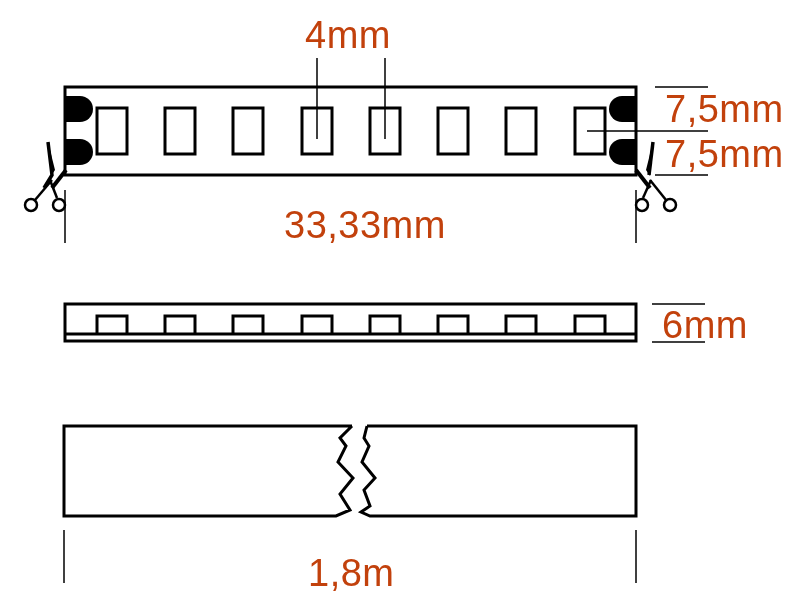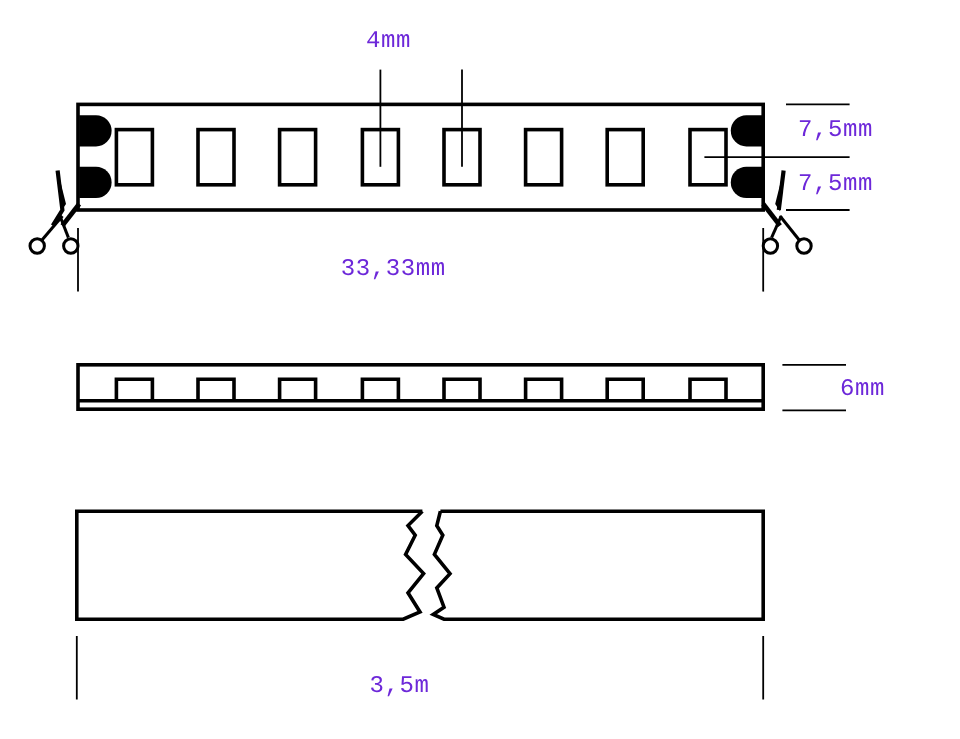--- a/index.html
+++ b/index.html
@@ -17,32 +17,32 @@
     }
     svg.diagram {
       position: absolute;
       left: 0;
       top: 0;
       width: 800px;
       height: 616px;
     }
     .lbl {
       position: absolute;
-      font-family: Liberation Mono, monospace;
-      font-size: 20px;
+      font-family: Liberation Sans, sans-serif;
+      font-size: 38px;
       line-height: 30px;
-      color: #6d28d9;
+      color: #c2410c;
       white-space: nowrap;
       letter-spacing: 0.5px;
     }
     #lbl-4mm { left: 305px; top: 20px; }
     #lbl-75a { left: 665px; top: 94px; }
     #lbl-75b { left: 665px; top: 139px; }
     #lbl-3333 { left: 284px; top: 210px; }
-    #lbl-6mm { left: 700px; top: 310px; }
+    #lbl-6mm { left: 662px; top: 310px; }
     #lbl-25m { left: 308px; top: 558px; }
   </style>
 </head>
 <body>
 
 <svg class="diagram" viewBox="0 0 800 616" xmlns="http://www.w3.org/2000/svg">
 
   <g>
 
     <rect x="65" y="87" width="571" height="88" fill="none" stroke="#000" stroke-width="3"></rect>
@@ -138,13 +138,13 @@
       <line x1="636" y1="530" x2="636" y2="583"></line>
     </g>
   </g>
 </svg>
 
 <div id="lbl-4mm" class="lbl">4mm</div>
 <div id="lbl-75a" class="lbl">7,5mm</div>
 <div id="lbl-75b" class="lbl">7,5mm</div>
 <div id="lbl-3333" class="lbl">33,33mm</div>
 <div id="lbl-6mm" class="lbl">6mm</div>
-<div id="lbl-25m" class="lbl">3,5m</div>
+<div id="lbl-25m" class="lbl">1,8m</div>
 
 </body></html>

